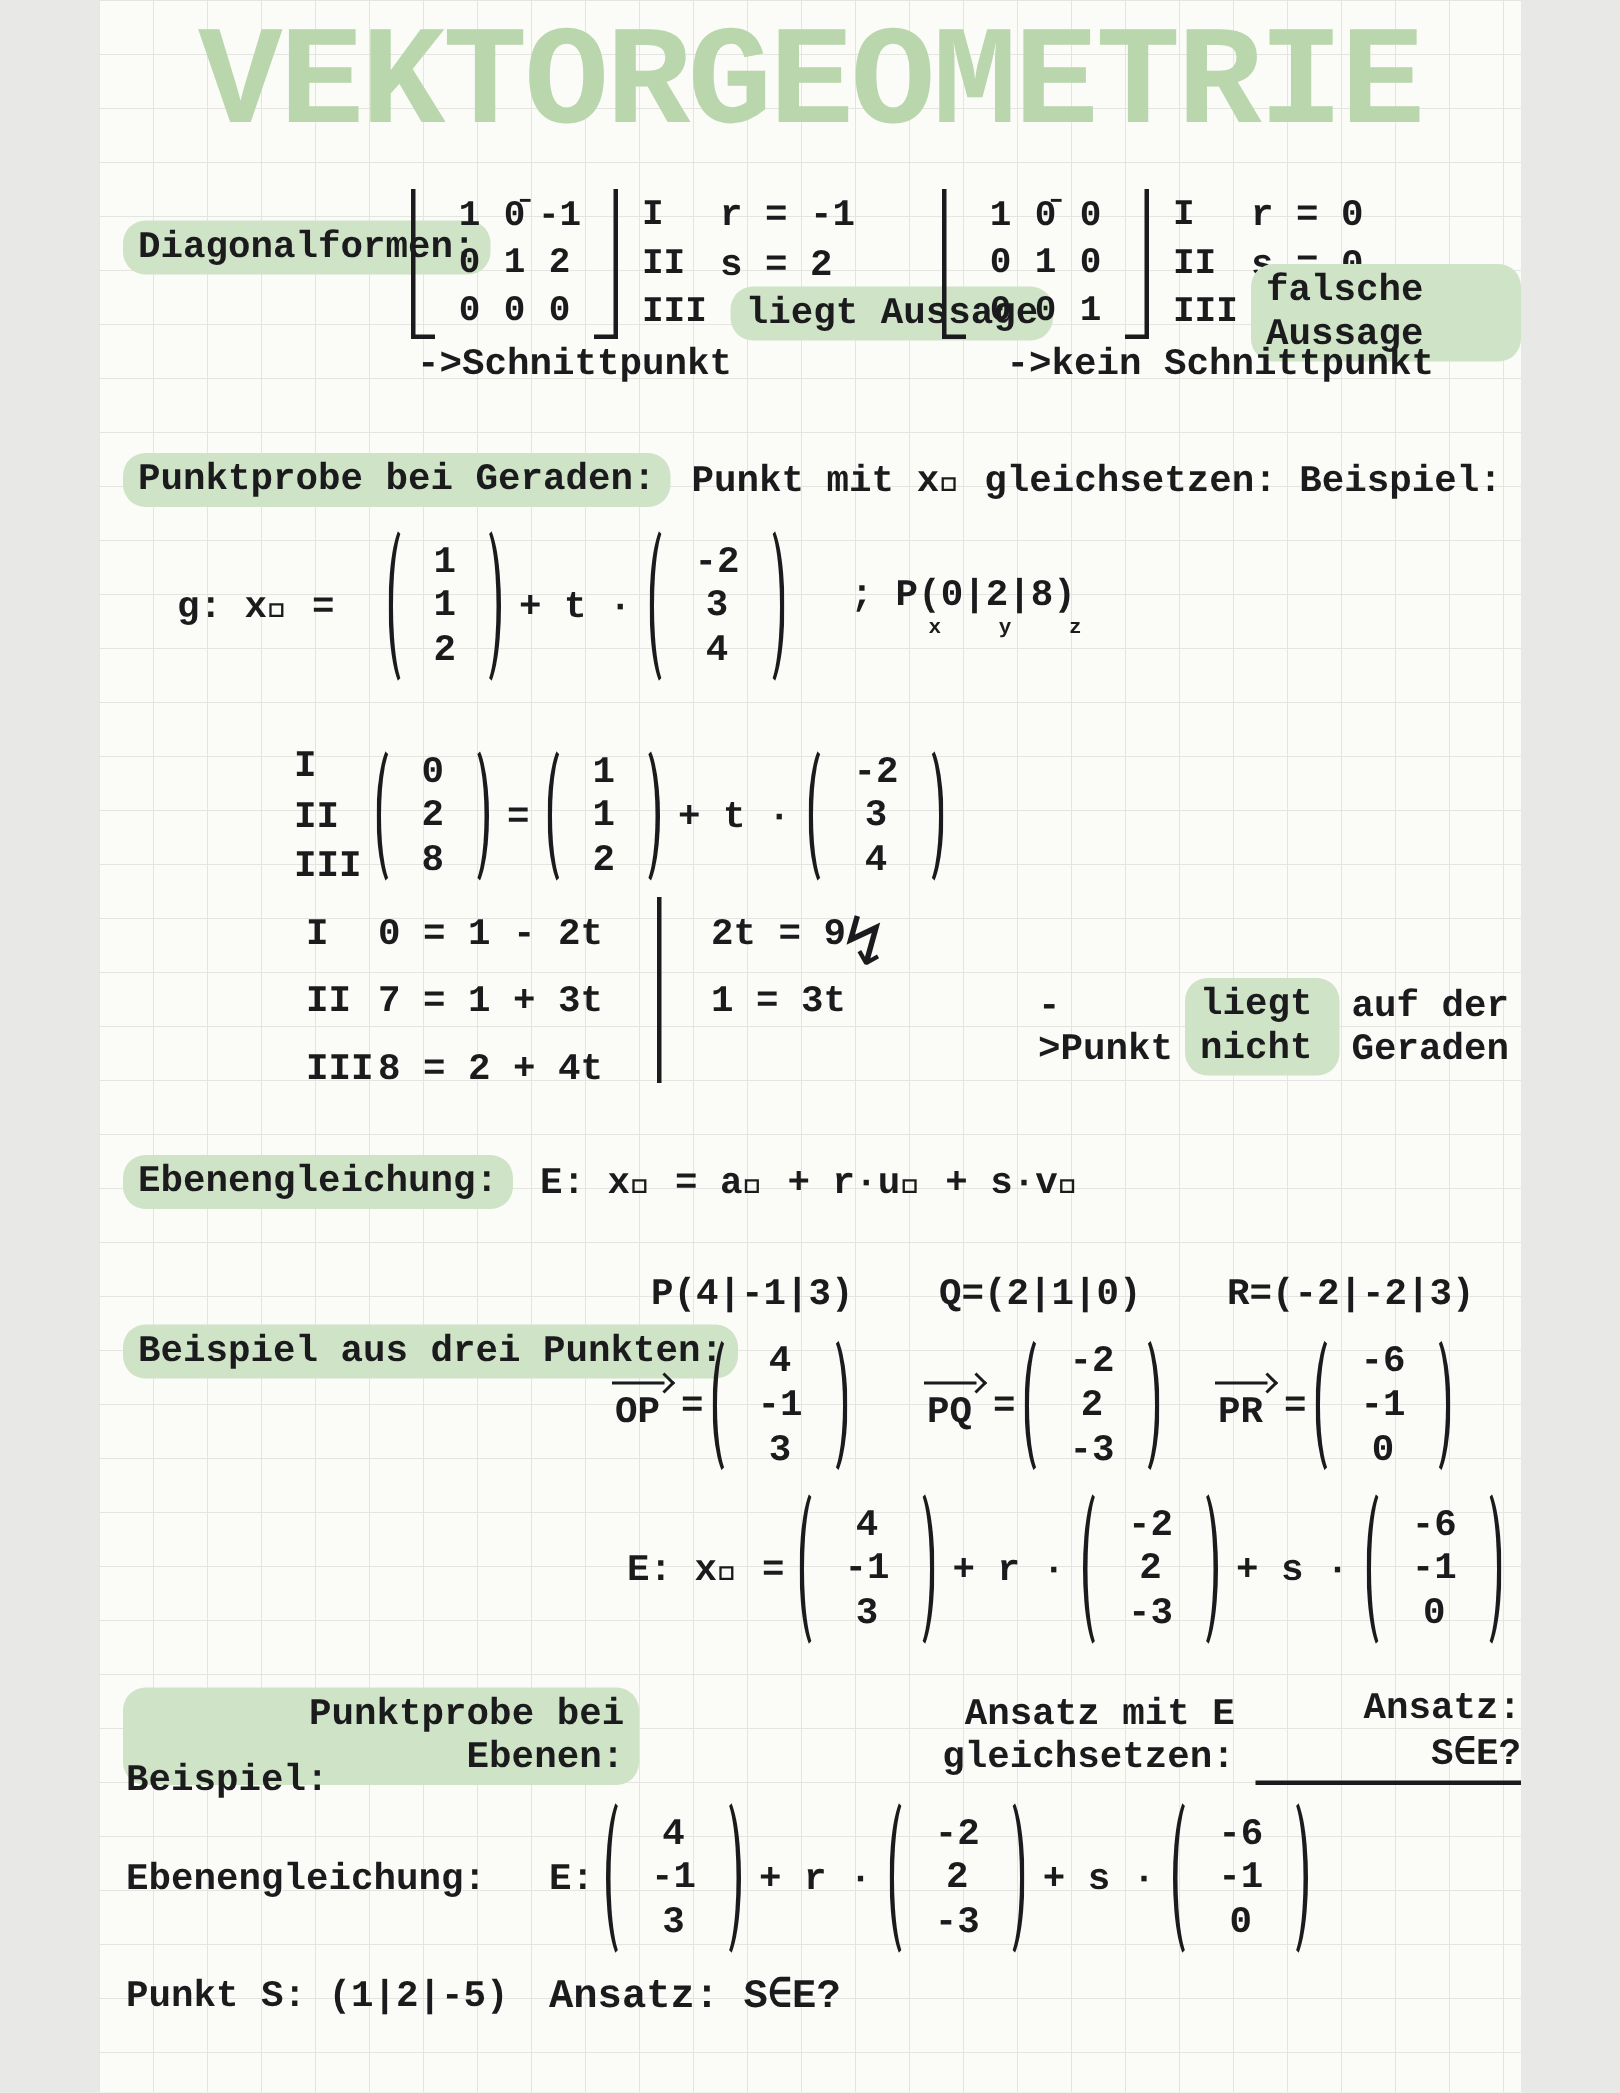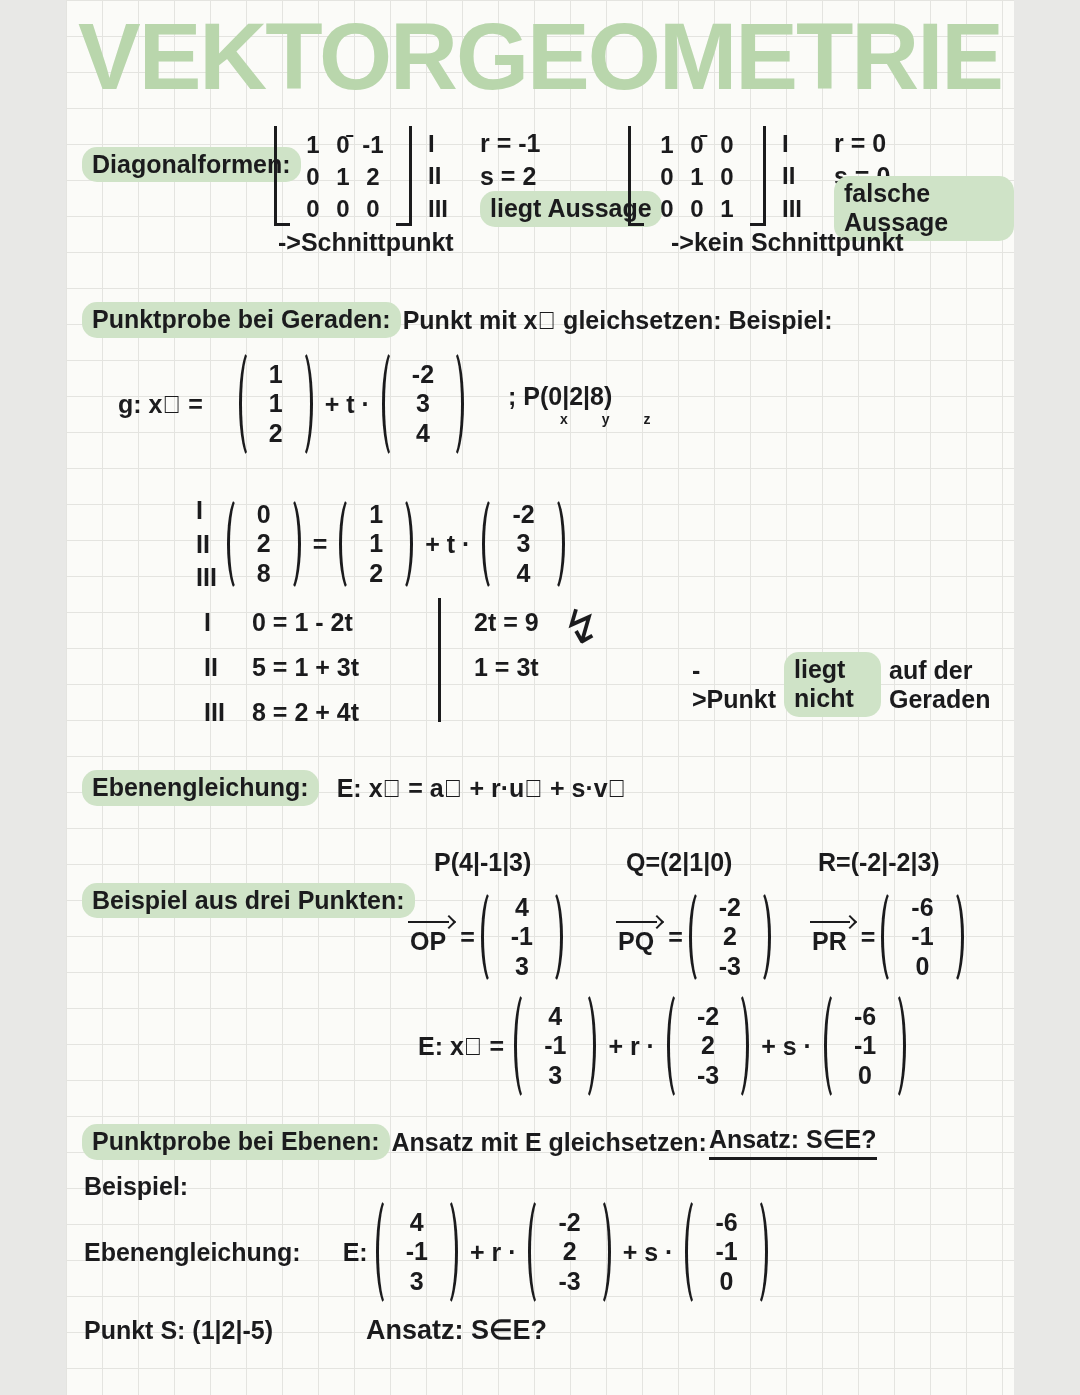--- a/index.html
+++ b/index.html
@@ -3,21 +3,21 @@
 <meta charset="utf-8">
 <style>
   html,body{margin:0;padding:0;background:#e8e8e6;}
   .sheet{
     position:relative;width:948px;height:1395px;margin:0 auto;overflow:hidden;
     background-color:#fbfbf8;
     background-image:
       linear-gradient(#e4e4e0 1px, transparent 1px),
       linear-gradient(90deg, #e4e4e0 1px, transparent 1px);
     background-size:36px 36px;
-    font-family:Liberation Sans, sans-serif;
+    font-family:Liberation Mono, monospace;
     color:#1b1b1d;font-weight:600;font-size:25px;
   }
   .abs{position:absolute;}
   .title{
     position:absolute;top:10px;left:0;right:0;text-align:center;white-space:nowrap;
     font-size:94px;font-weight:800;letter-spacing:-2px;color:#b9d6ac;line-height:1.0;
   }
   .hl{background:#cfe3c7;border-radius:15px;padding:3px 10px 4px;box-decoration-break:clone;}
   .ul{border-bottom:3px solid #1b1b1d;padding-bottom:3px;}
   .row{display:flex;align-items:center;}
@@ -40,21 +40,21 @@
   
   .vname{position:relative;display:inline-block;padding:9px 8px 0 2px;}
   .vname::before{content:"";position:absolute;top:3px;left:0;right:5px;border-top:2.5px solid #1b1b1d;}
   .vname::after{content:"";position:absolute;top:-1px;right:0;width:8px;height:8px;border-top:2.5px solid #1b1b1d;border-right:2.5px solid #1b1b1d;transform:rotate(45deg);transform-origin:center;}
   .sysnums{display:flex;flex-direction:column;justify-content:space-between;padding:8px 0;margin-right:10px;font-size:25px;}
   .eqgrid{display:grid;grid-template-columns:48px 192px auto;row-gap:16px;align-items:center;}
   .divline{width:3px;background:#1b1b1d;}
   .zap{font-size:46px;font-weight:400;transform:rotate(6deg);}
   .pcoord{display:inline-flex;flex-direction:column;}
   .axes{font-size:14px;padding-left:52px;letter-spacing:15px;margin-top:0;}
-  .gap8{gap:8px;} .gap14{gap:2px;text-align:right;} .gap18{gap:18px;}
+  .gap8{gap:8px;} .gap14{gap:14px;text-align:right;} .gap18{gap:18px;}
   .op{padding:0 12px;white-space:nowrap;}
 </style>
 </head>
 <body>
 
 <div class="sheet">
 
   <div class="title">VEKTORGEOMETRIE</div>
 
   <div class="abs" style="top:150px;left:16px;">
@@ -194,21 +194,21 @@
       </span>
       <i class="paren r"></i>
     </span>
   </div>
 
   <div class="abs eqgrid" style="top:608px;left:138px;">
     <span>I</span>
     <span>0 = 1 - 2t</span>
     <span style="padding-left:30px;">2t = 9</span>
     <span>II</span>
-    <span>5 = 1 + 3t</span>
+    <span>7 = 1 + 3t</span>
     <span style="padding-left:30px;">1 = 3t</span>
     <span>III</span>
     <span>8 = 2 + 4t</span>
     <span></span>
   </div>
   <div class="abs divline" style="top:598px;left:372px;height:124px;"></div>
   <div class="abs zap" style="top:600px;left:496px;">↯</div>
 
   <div class="abs row gap8" style="top:652px;left:626px;">
     <span>-&gt;Punkt</span>

